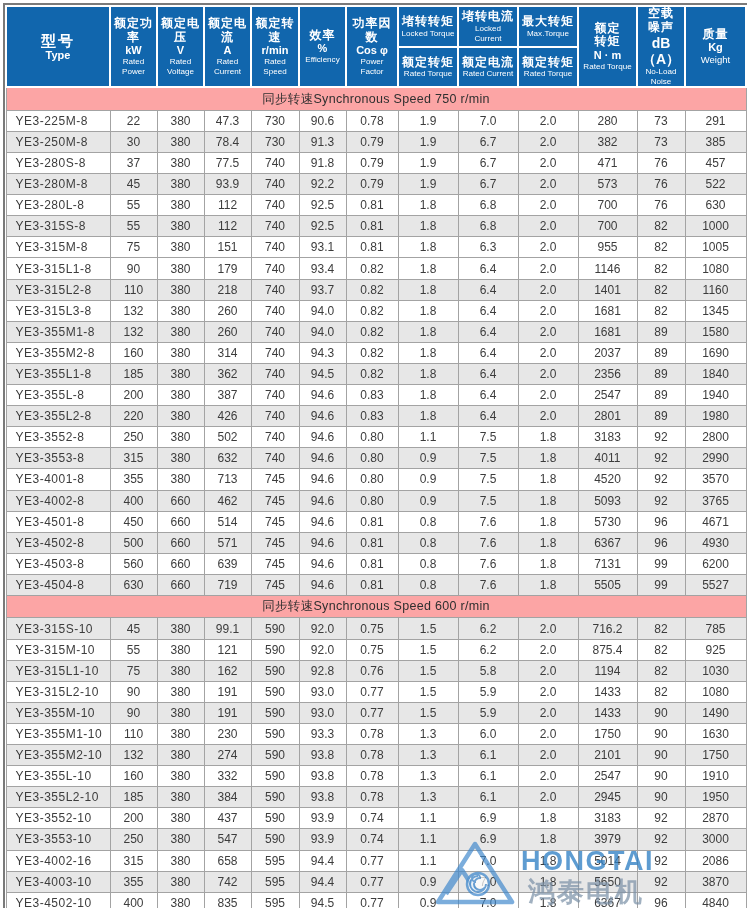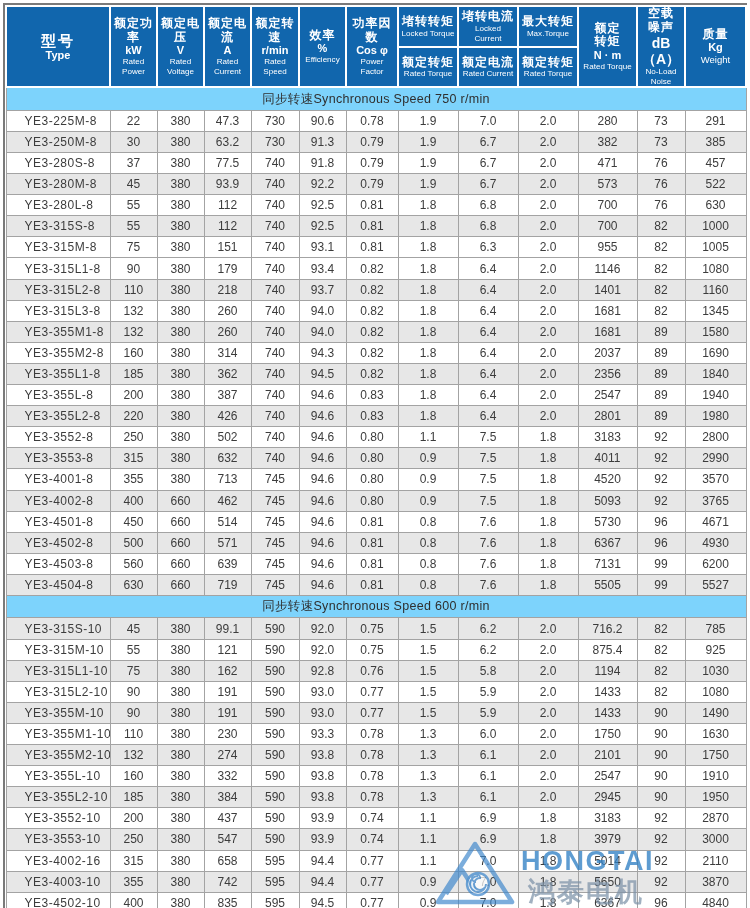--- a/index.html
+++ b/index.html
@@ -41,23 +41,23 @@
     color:#3c3c3c;
     text-align:center;
     height:20.1px;
     padding:0;
     line-height:1;
     background:#ffffff;
     white-space:nowrap;
     overflow:hidden;
   }
   tbody tr.alt td{background:#e7e7e7;}
-  tbody td.type-cell{text-align:left;padding-left:18px;letter-spacing:0.5px;}
+  tbody td.type-cell{text-align:left;padding-left:9px;letter-spacing:0.5px;}
   tbody tr.section-row td{
-    background:#7dd3fc;
+    background:#fca5a5;
     font-size:12.5px;
     color:#2f2f2f;
     height:21.5px;
     letter-spacing:0.3px;
   }
   
   .watermark{
     position:absolute;
     left:428px;top:838px;
     width:258px;height:68px;
@@ -184,21 +184,21 @@
             <td>7.0</td>
             <td>2.0</td>
             <td>280</td>
             <td>73</td>
             <td>291</td>
           </tr>
           <tr class="alt">
             <td class="type-cell">YE3-250M-8</td>
             <td>30</td>
             <td>380</td>
-            <td>63.2</td>
+            <td>78.4</td>
             <td>730</td>
             <td>91.3</td>
             <td>0.79</td>
             <td>1.9</td>
             <td>6.7</td>
             <td>2.0</td>
             <td>382</td>
             <td>73</td>
             <td>385</td>
           </tr>
@@ -691,21 +691,21 @@
             <td>380</td>
             <td>658</td>
             <td>595</td>
             <td>94.4</td>
             <td>0.77</td>
             <td>1.1</td>
             <td>7.0</td>
             <td>1.8</td>
             <td>5014</td>
             <td>92</td>
-            <td>2110</td>
+            <td>2086</td>
           </tr>
           <tr class="alt">
             <td class="type-cell">YE3-4003-10</td>
             <td>355</td>
             <td>380</td>
             <td>742</td>
             <td>595</td>
             <td>94.4</td>
             <td>0.77</td>
             <td>0.9</td>

